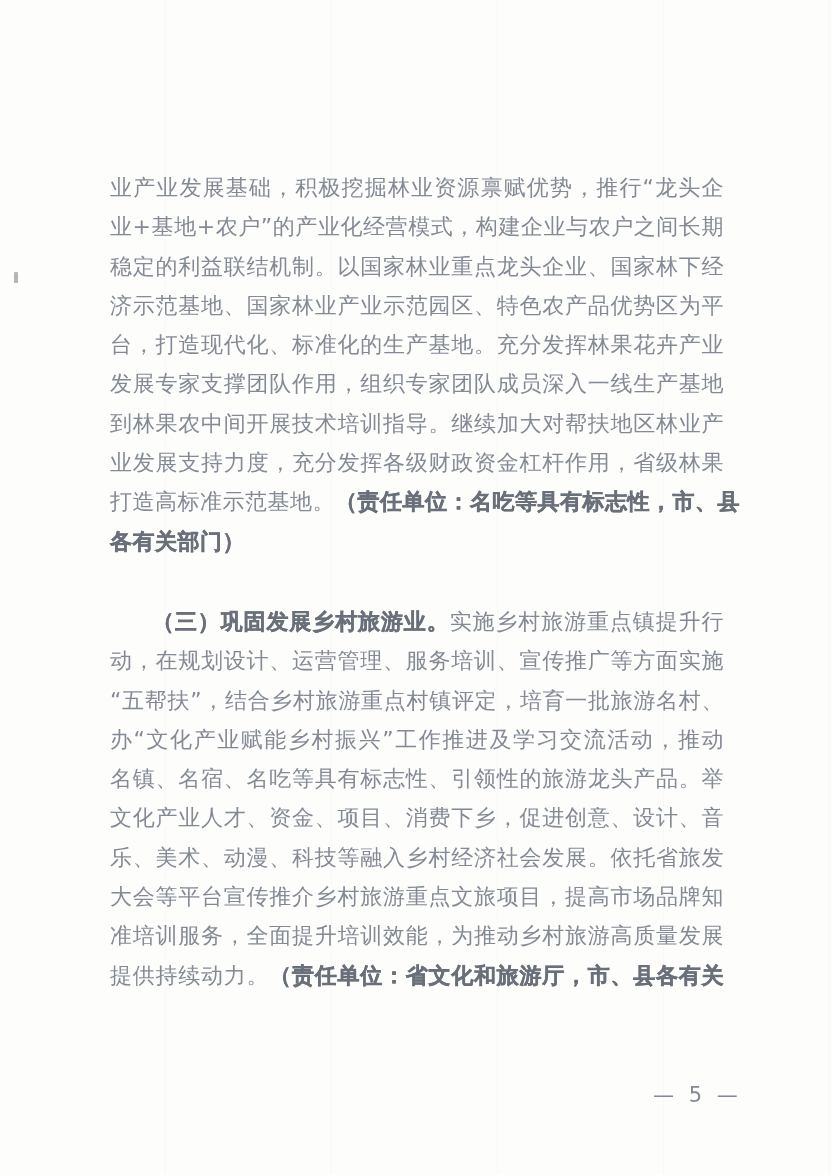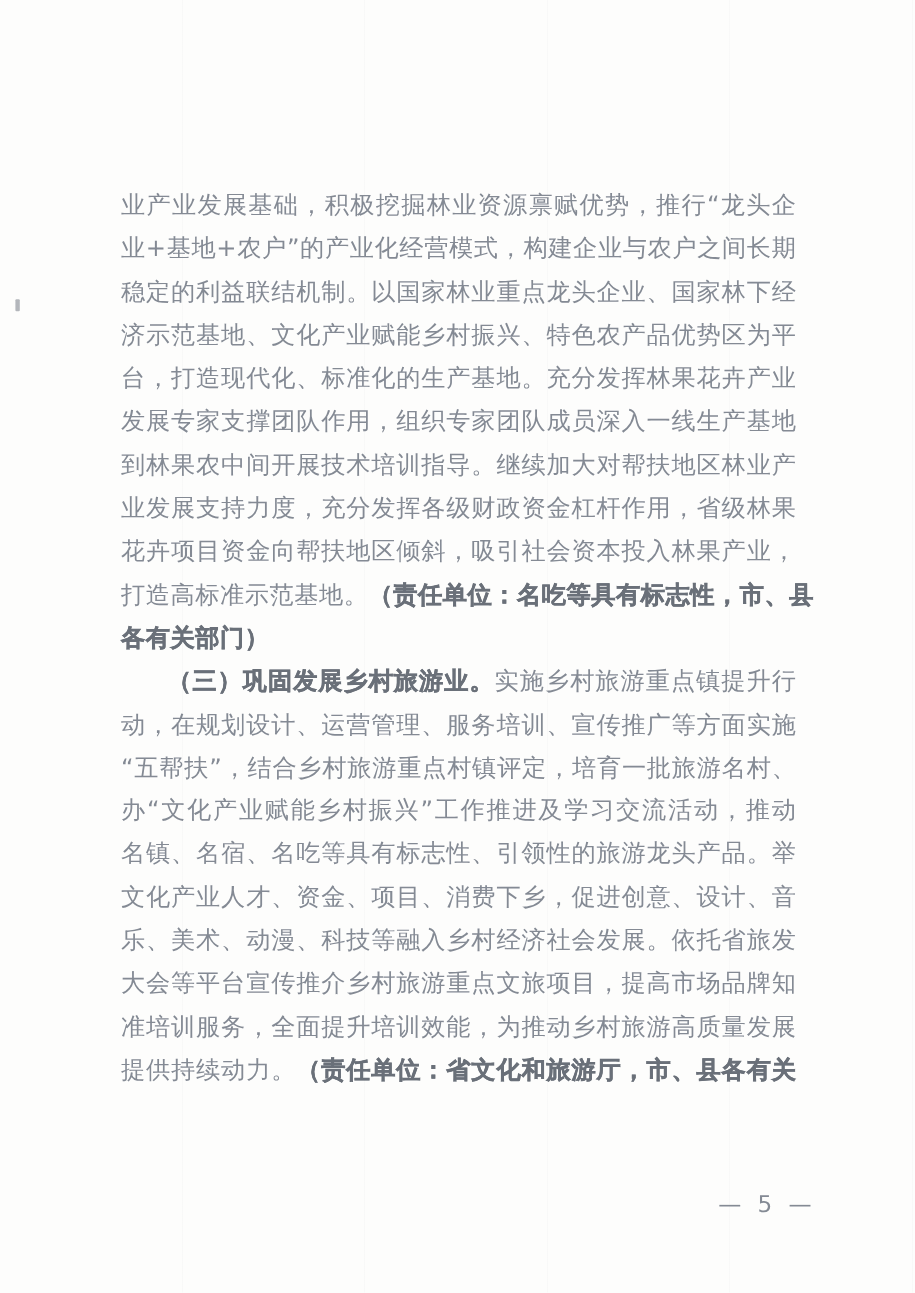--- a/index.html
+++ b/index.html
@@ -40,20 +40,21 @@
     text-align-last: justify;
     white-space: nowrap;
     letter-spacing: 0.5px;
   }
   .line.short {
     text-align: center;
     text-align-last: left;
   }
   .line.indent {
     padding-left: 42px;
+    margin-top: 41px;
   }
   .seg.bold {
     font-weight: 700;
     color: var(--bold-color, #6a7079);
     -webkit-text-stroke: 0.4px var(--bold-color, #6a7079);
   }
   .page-num {
     position: absolute;
     top: 1080px;
     left: 653px;
@@ -76,26 +77,25 @@
 </head>
 <body>
 
 <div class="page">
   <div class="edge-mark"></div>
 
   <div class="textblock">
     <div class="line"><span class="seg reg">业产业发展基础，积极挖掘林业资源禀赋优势，推行“龙头企</span></div>
     <div class="line"><span class="seg reg">业+基地+农户”的产业化经营模式，构建企业与农户之间长期</span></div>
     <div class="line"><span class="seg reg">稳定的利益联结机制。以国家林业重点龙头企业、国家林下经</span></div>
-    <div class="line"><span class="seg reg">济示范基地、文化产业赋能乡村振兴、特色农产品优势区为平</span></div>
+    <div class="line"><span class="seg reg">济示范基地、国家林业产业示范园区、特色农产品优势区为平</span></div>
     <div class="line"><span class="seg reg">台，打造现代化、标准化的生产基地。充分发挥林果花卉产业</span></div>
     <div class="line"><span class="seg reg">发展专家支撑团队作用，组织专家团队成员深入一线生产基地</span></div>
     <div class="line"><span class="seg reg">到林果农中间开展技术培训指导。继续加大对帮扶地区林业产</span></div>
     <div class="line"><span class="seg reg">业发展支持力度，充分发挥各级财政资金杠杆作用，省级林果</span></div>
-    <div class="line"><span class="seg reg">花卉项目资金向帮扶地区倾斜，吸引社会资本投入林果产业，</span></div>
     <div class="line"><span class="seg reg">打造高标准示范基地。</span><span class="seg bold">（责任单位：名吃等具有标志性，市、县</span></div>
     <div class="line short"><span class="seg bold">各有关部门）</span></div>
     <div class="line indent"><span class="seg bold">（三）巩固发展乡村旅游业。</span><span class="seg reg">实施乡村旅游重点镇提升行</span></div>
     <div class="line"><span class="seg reg">动，在规划设计、运营管理、服务培训、宣传推广等方面实施</span></div>
     <div class="line"><span class="seg reg">“五帮扶”，结合乡村旅游重点村镇评定，培育一批旅游名村、</span></div>
     <div class="line"><span class="seg reg">办“文化产业赋能乡村振兴”工作推进及学习交流活动，推动</span></div>
     <div class="line"><span class="seg reg">名镇、名宿、名吃等具有标志性、引领性的旅游龙头产品。举</span></div>
     <div class="line"><span class="seg reg">文化产业人才、资金、项目、消费下乡，促进创意、设计、音</span></div>
     <div class="line"><span class="seg reg">乐、美术、动漫、科技等融入乡村经济社会发展。依托省旅发</span></div>
     <div class="line"><span class="seg reg">大会等平台宣传推介乡村旅游重点文旅项目，提高市场品牌知</span></div>

